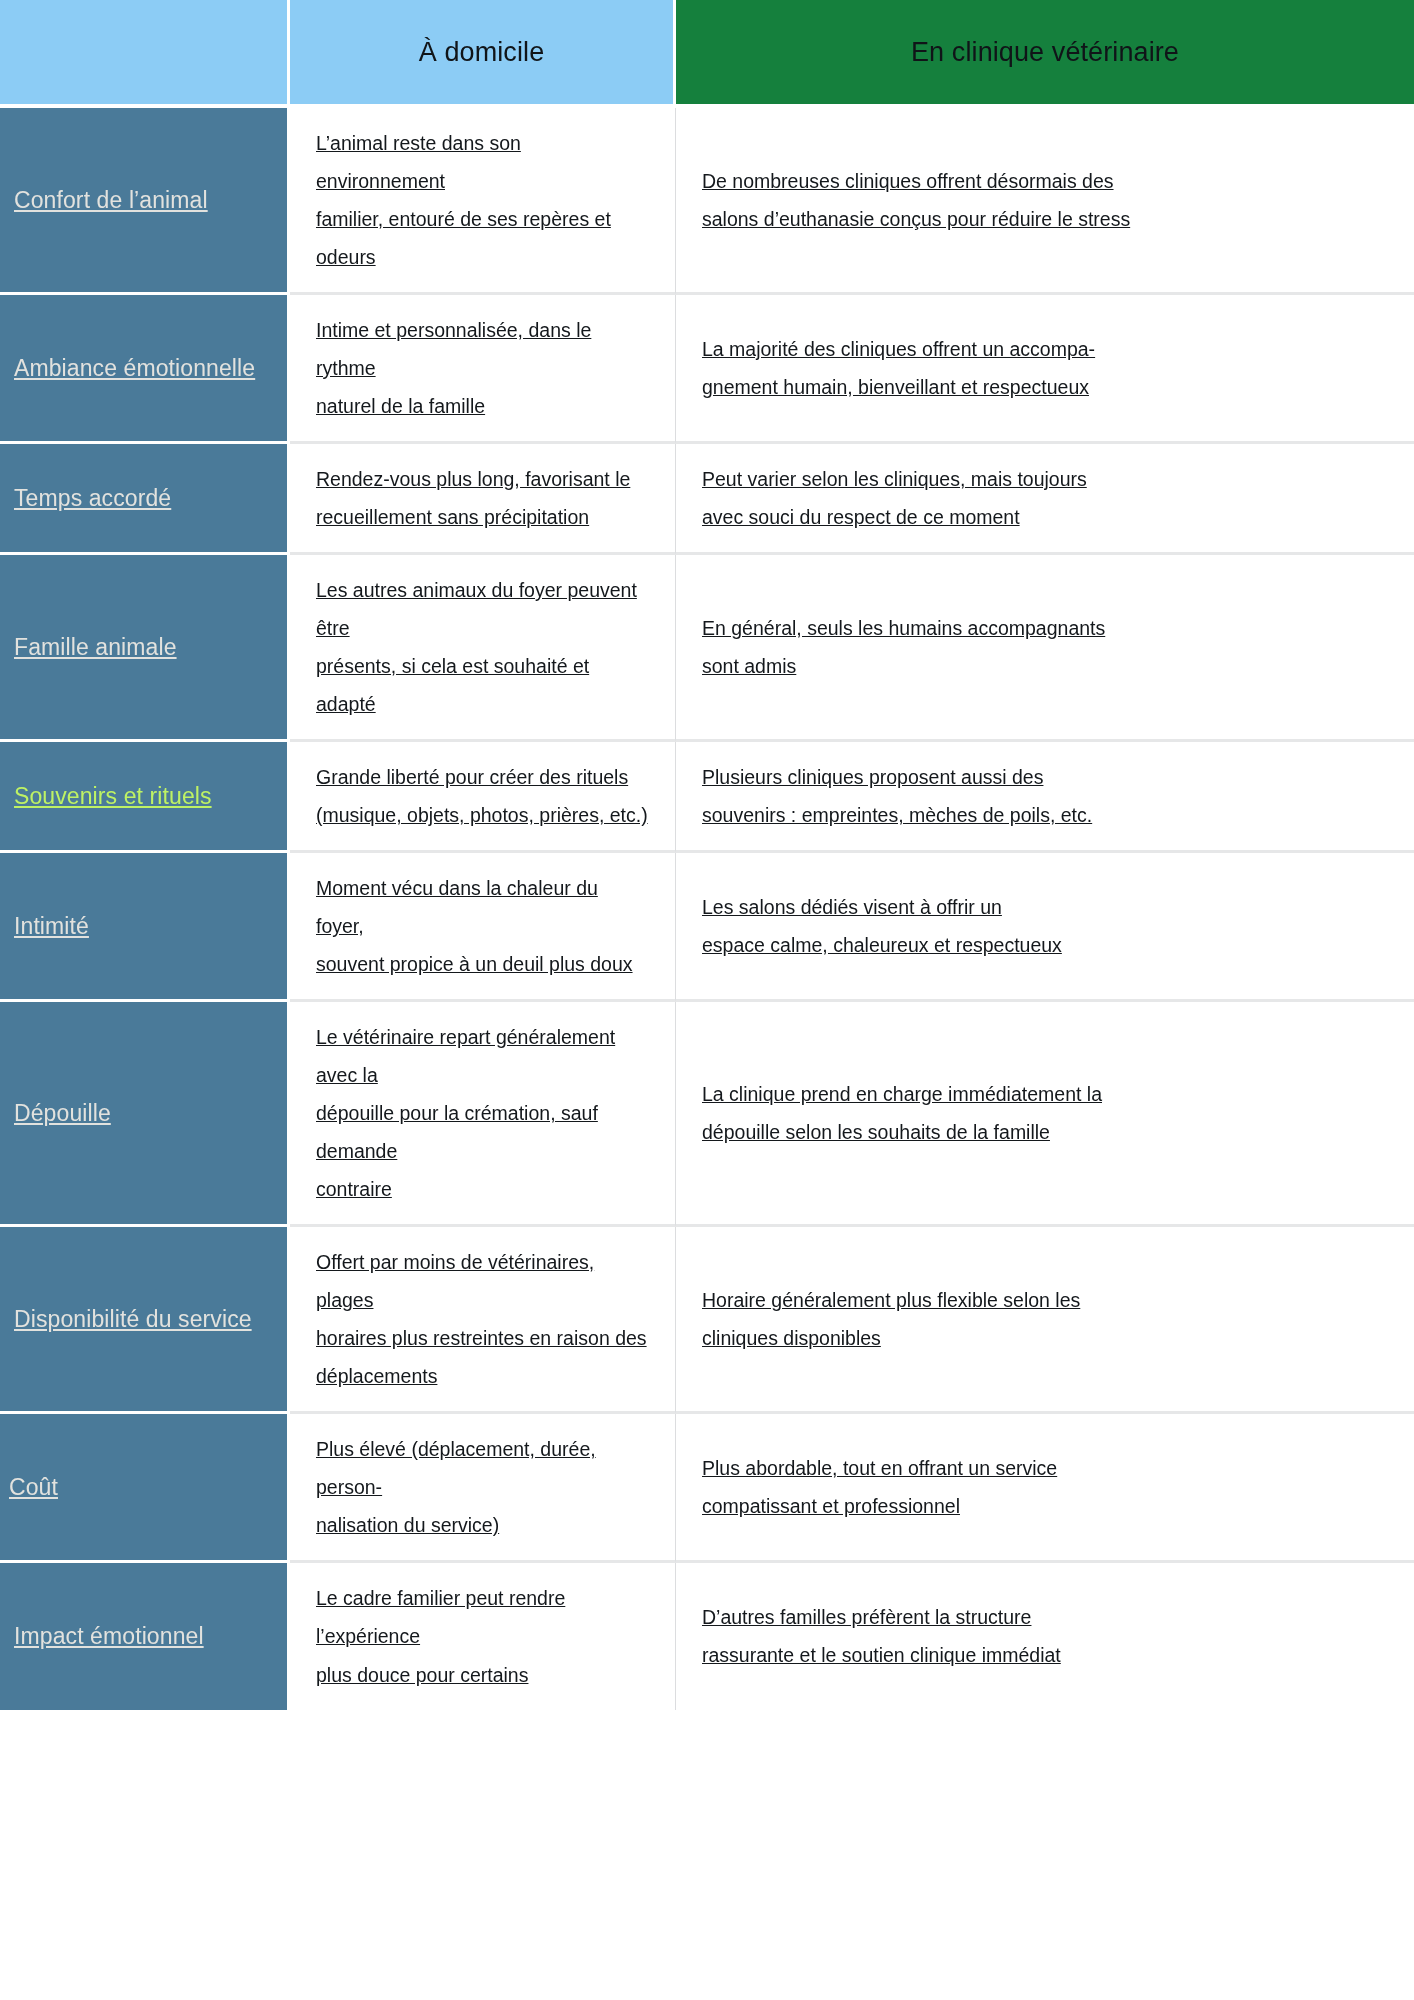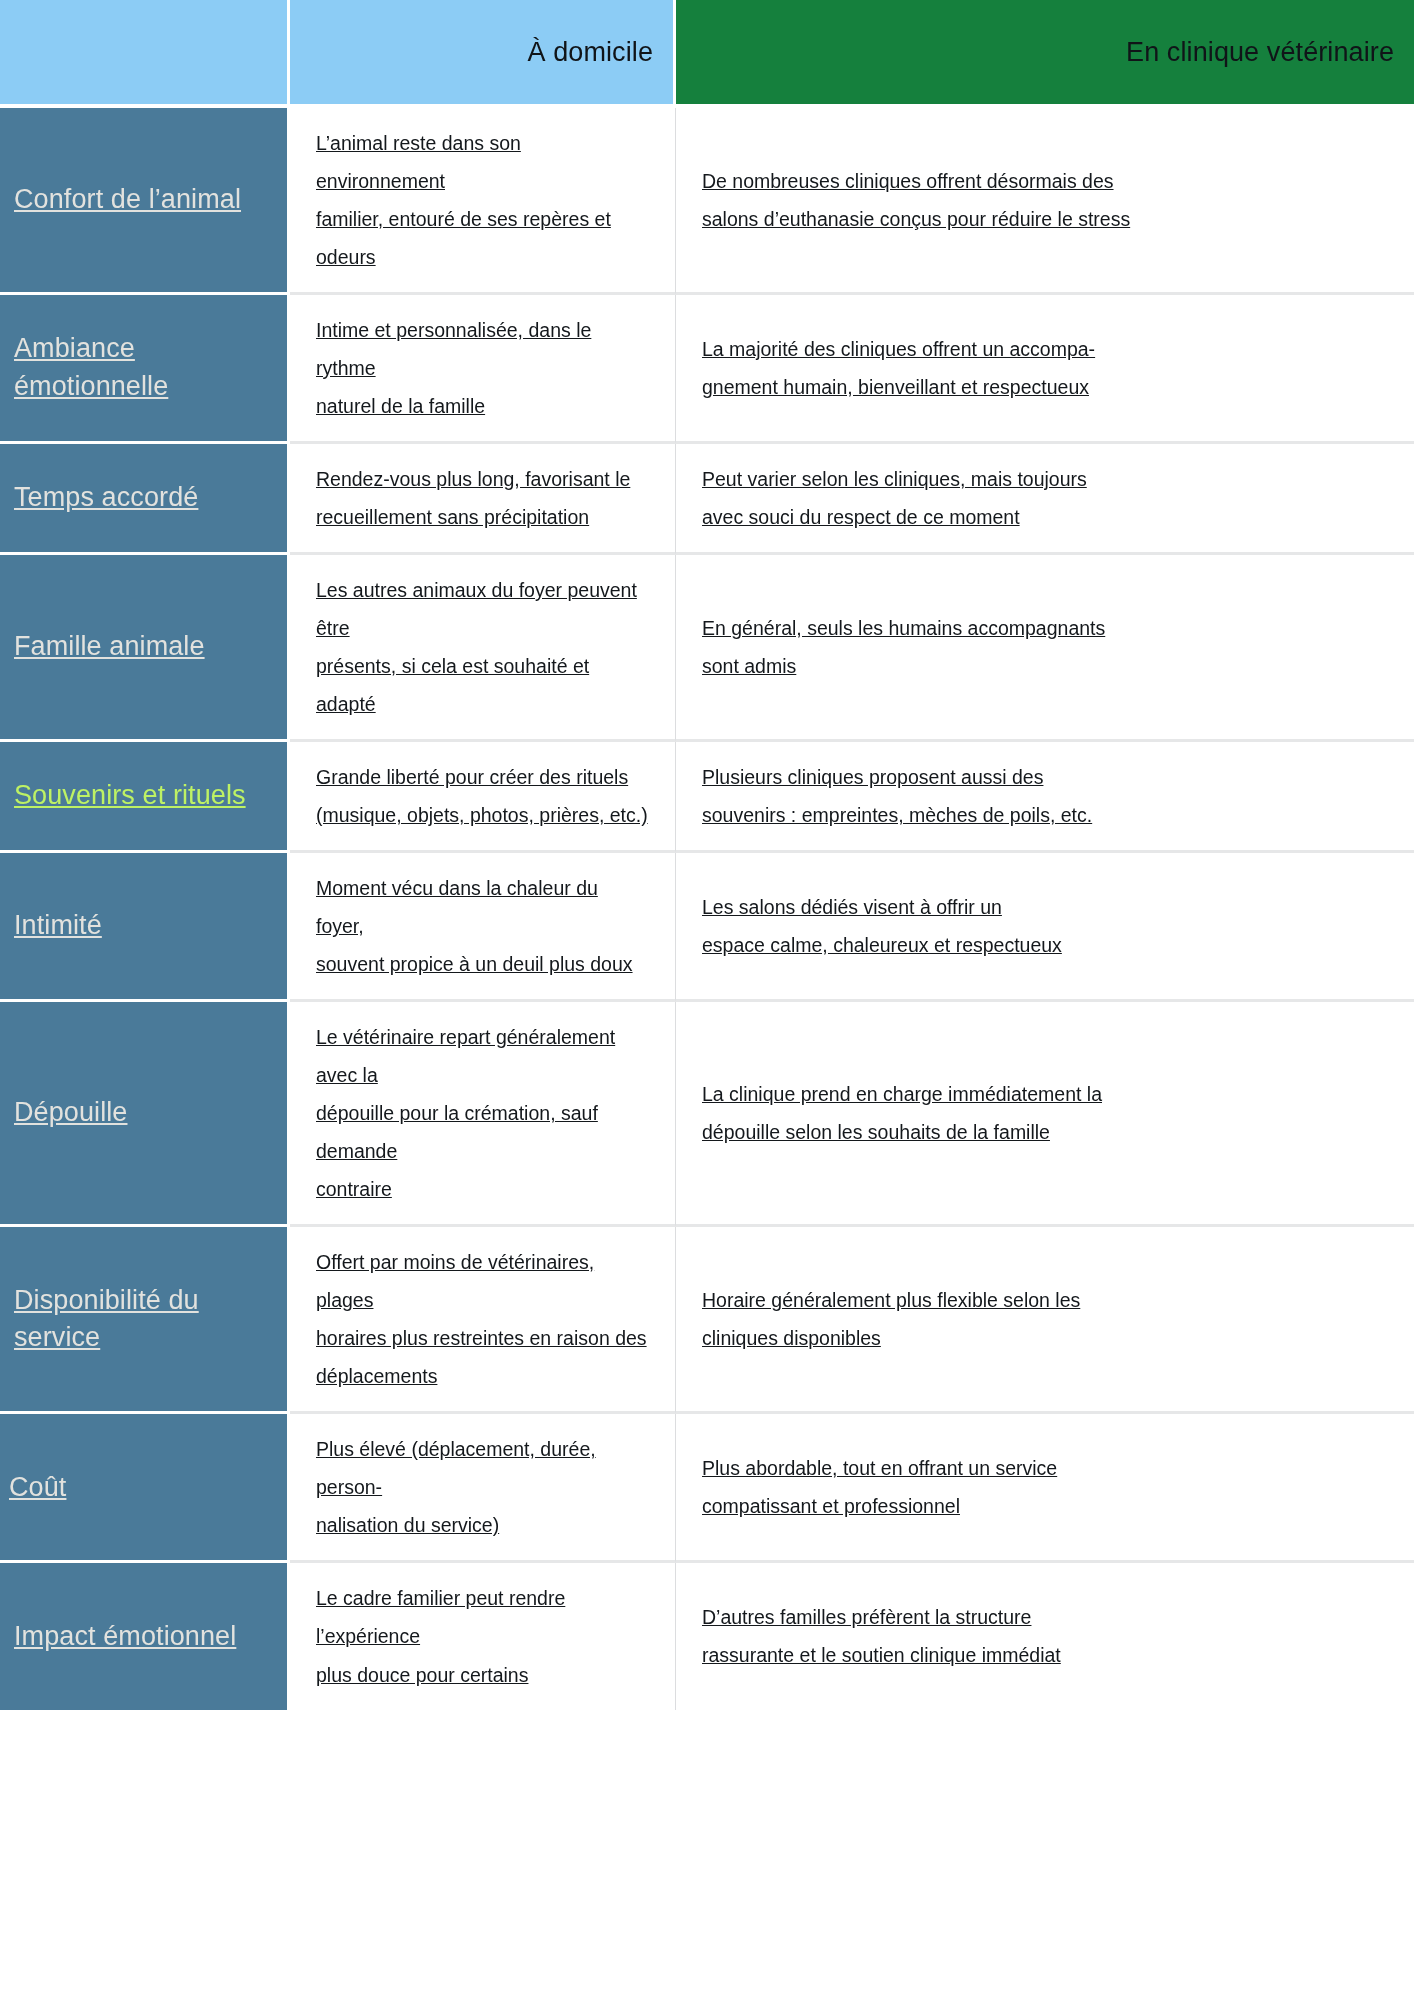--- a/index.html
+++ b/index.html
@@ -31,21 +31,21 @@
   col.col-home   { width: 386px; }
   col.col-clinic { width: 738px; }
 
   
   thead th {
     background: #8CCCF5;
     color: #101418;
     font-weight: 400;
     font-size: 27px;
     letter-spacing: 0.1px;
-    text-align: right;
+    text-align: center;
     vertical-align: middle;
     height: 108px;
     padding: 0 20px;
     border-right: 3px solid #ffffff;
     border-bottom: 4px solid #ffffff;
     box-sizing: border-box;
   }
   thead th.corner-cell {
     border-right: 3px solid #ffffff;
   }
@@ -66,21 +66,21 @@
     border-right: 1px solid #dcdddf;
     text-decoration: underline;
   }
   tbody td:last-child {
     border-right: none;
   }
 
   tbody td.row-label {
     background: #4A7A99;
     color: #e2e2de;
-    font-size: 27px;
+    font-size: 23px;
     line-height: 1.4;
     font-weight: 400;
     padding: 16px 14px;
     border-bottom: 3px solid #ffffff;
     border-right: 3px solid #ffffff;
     letter-spacing: 0.1px;
   }
 
   tbody tr:last-child td {
     border-bottom: none;

